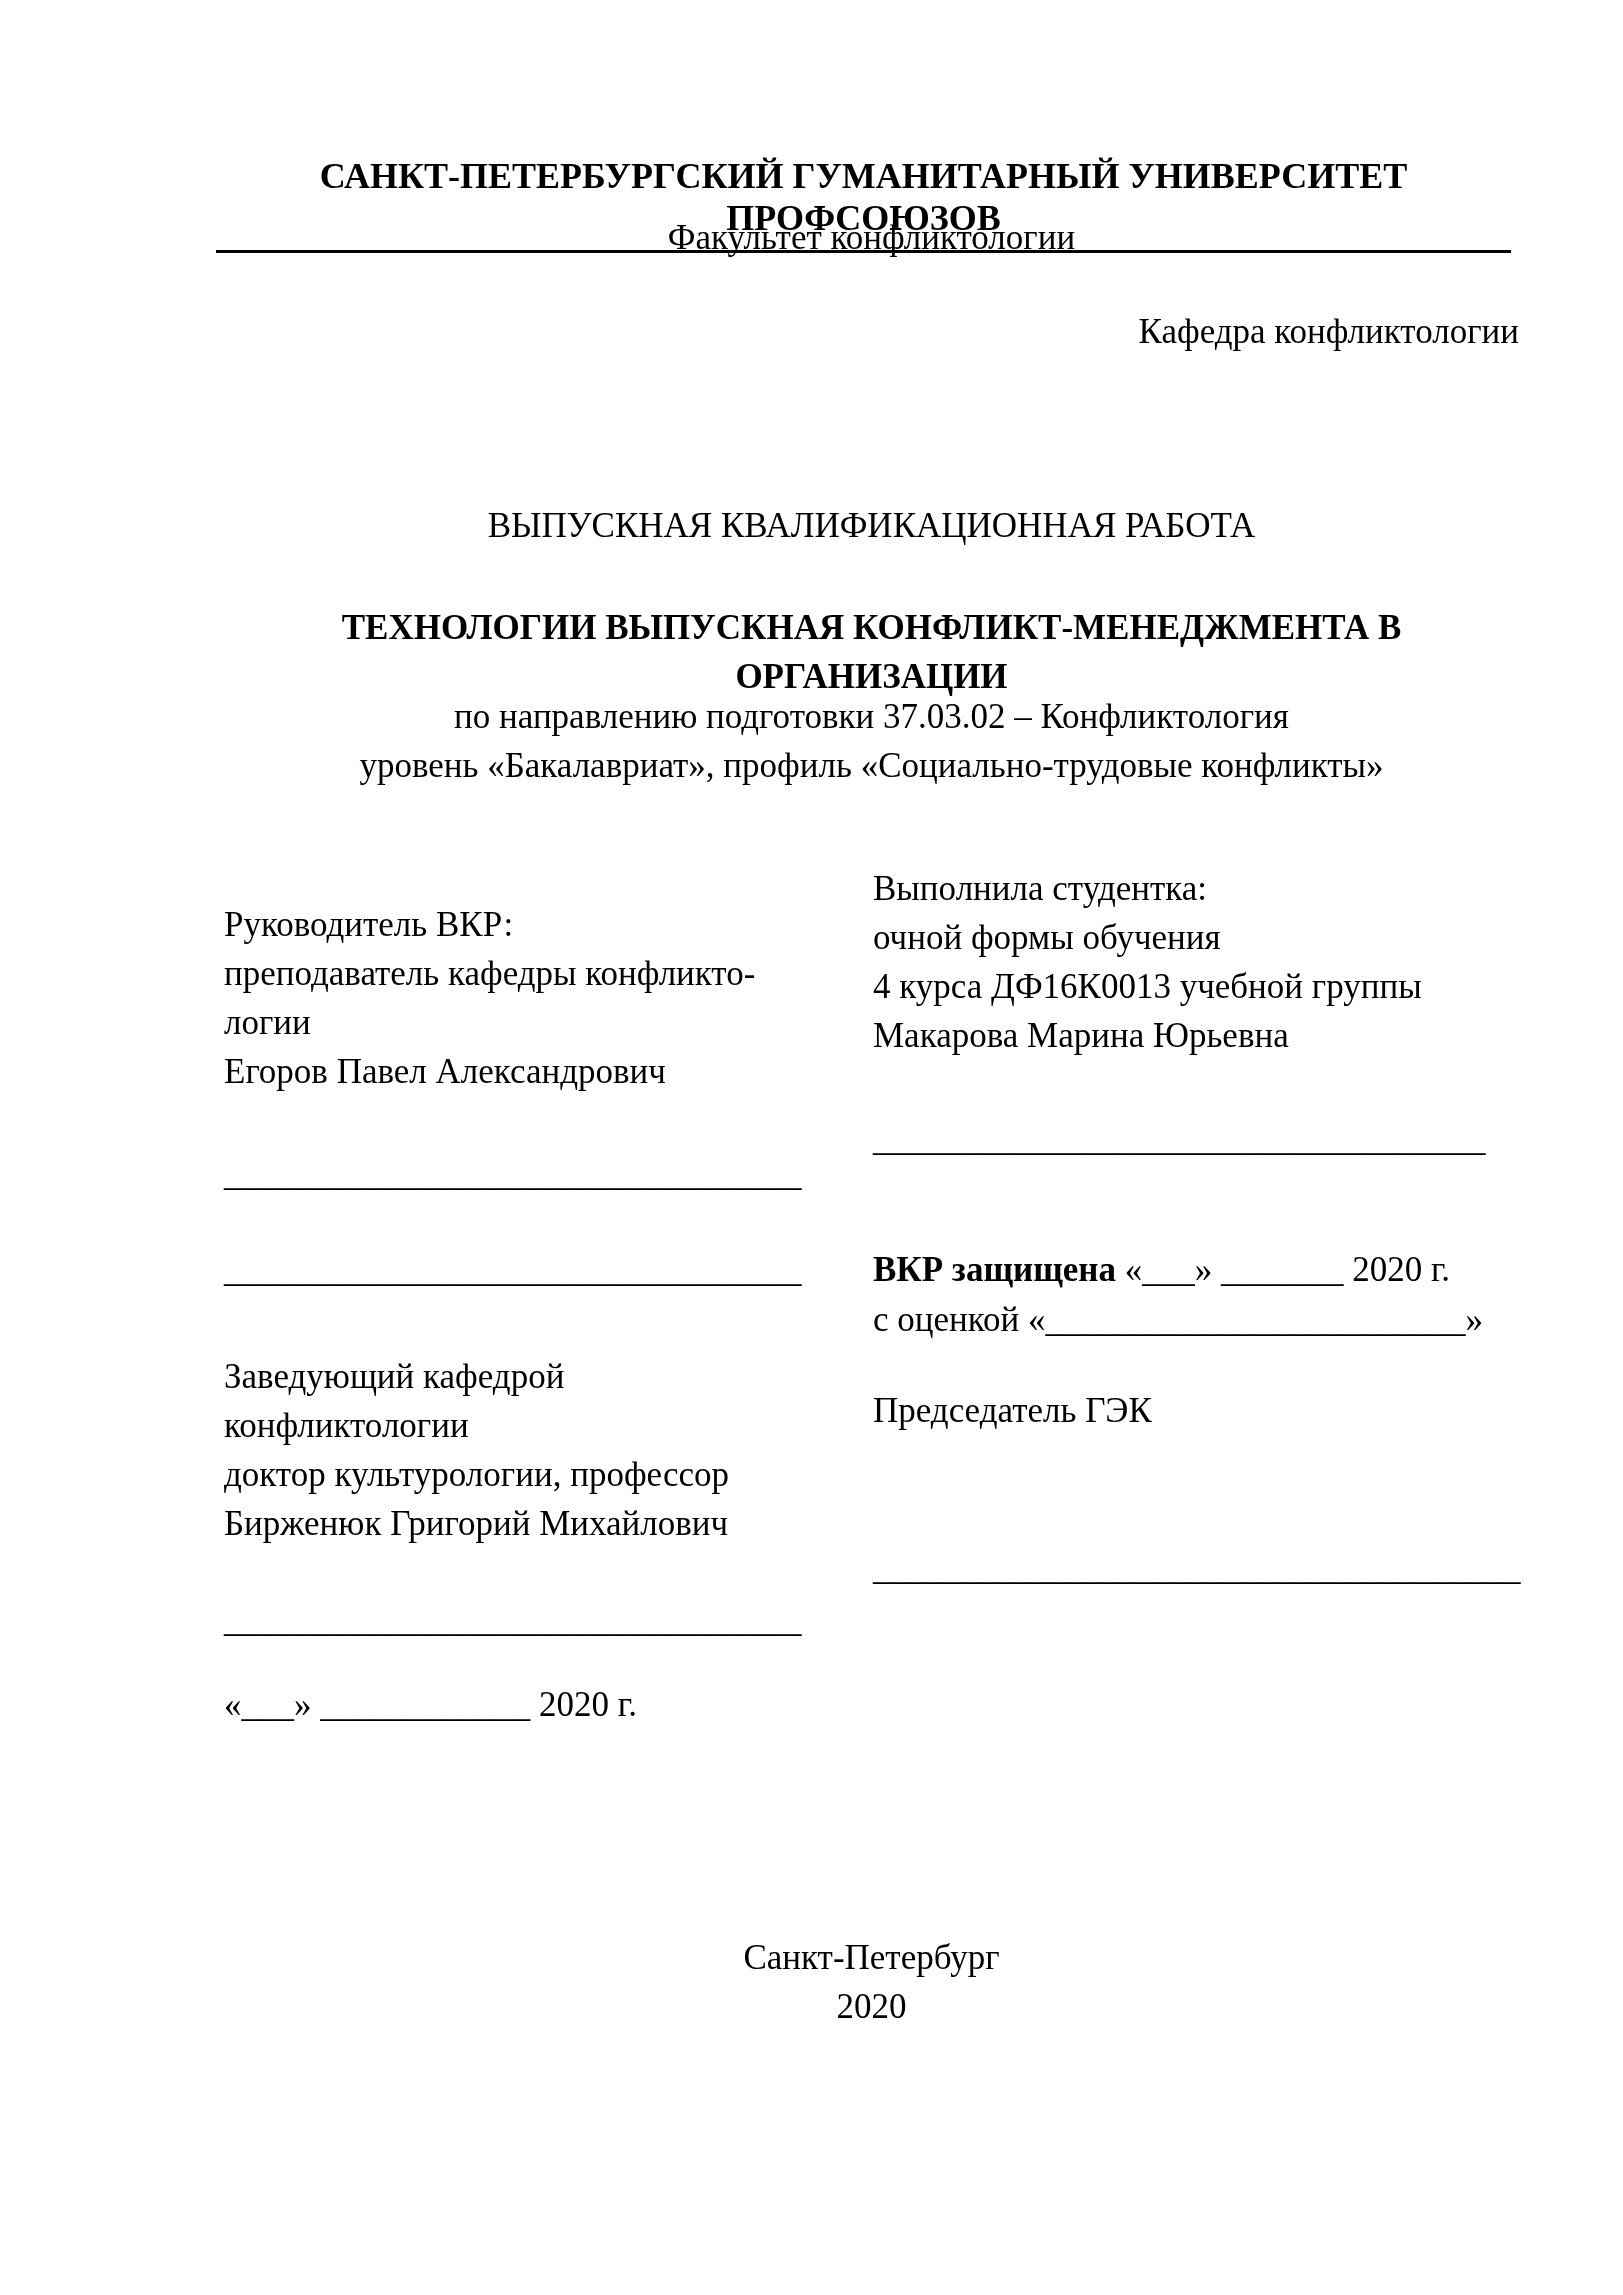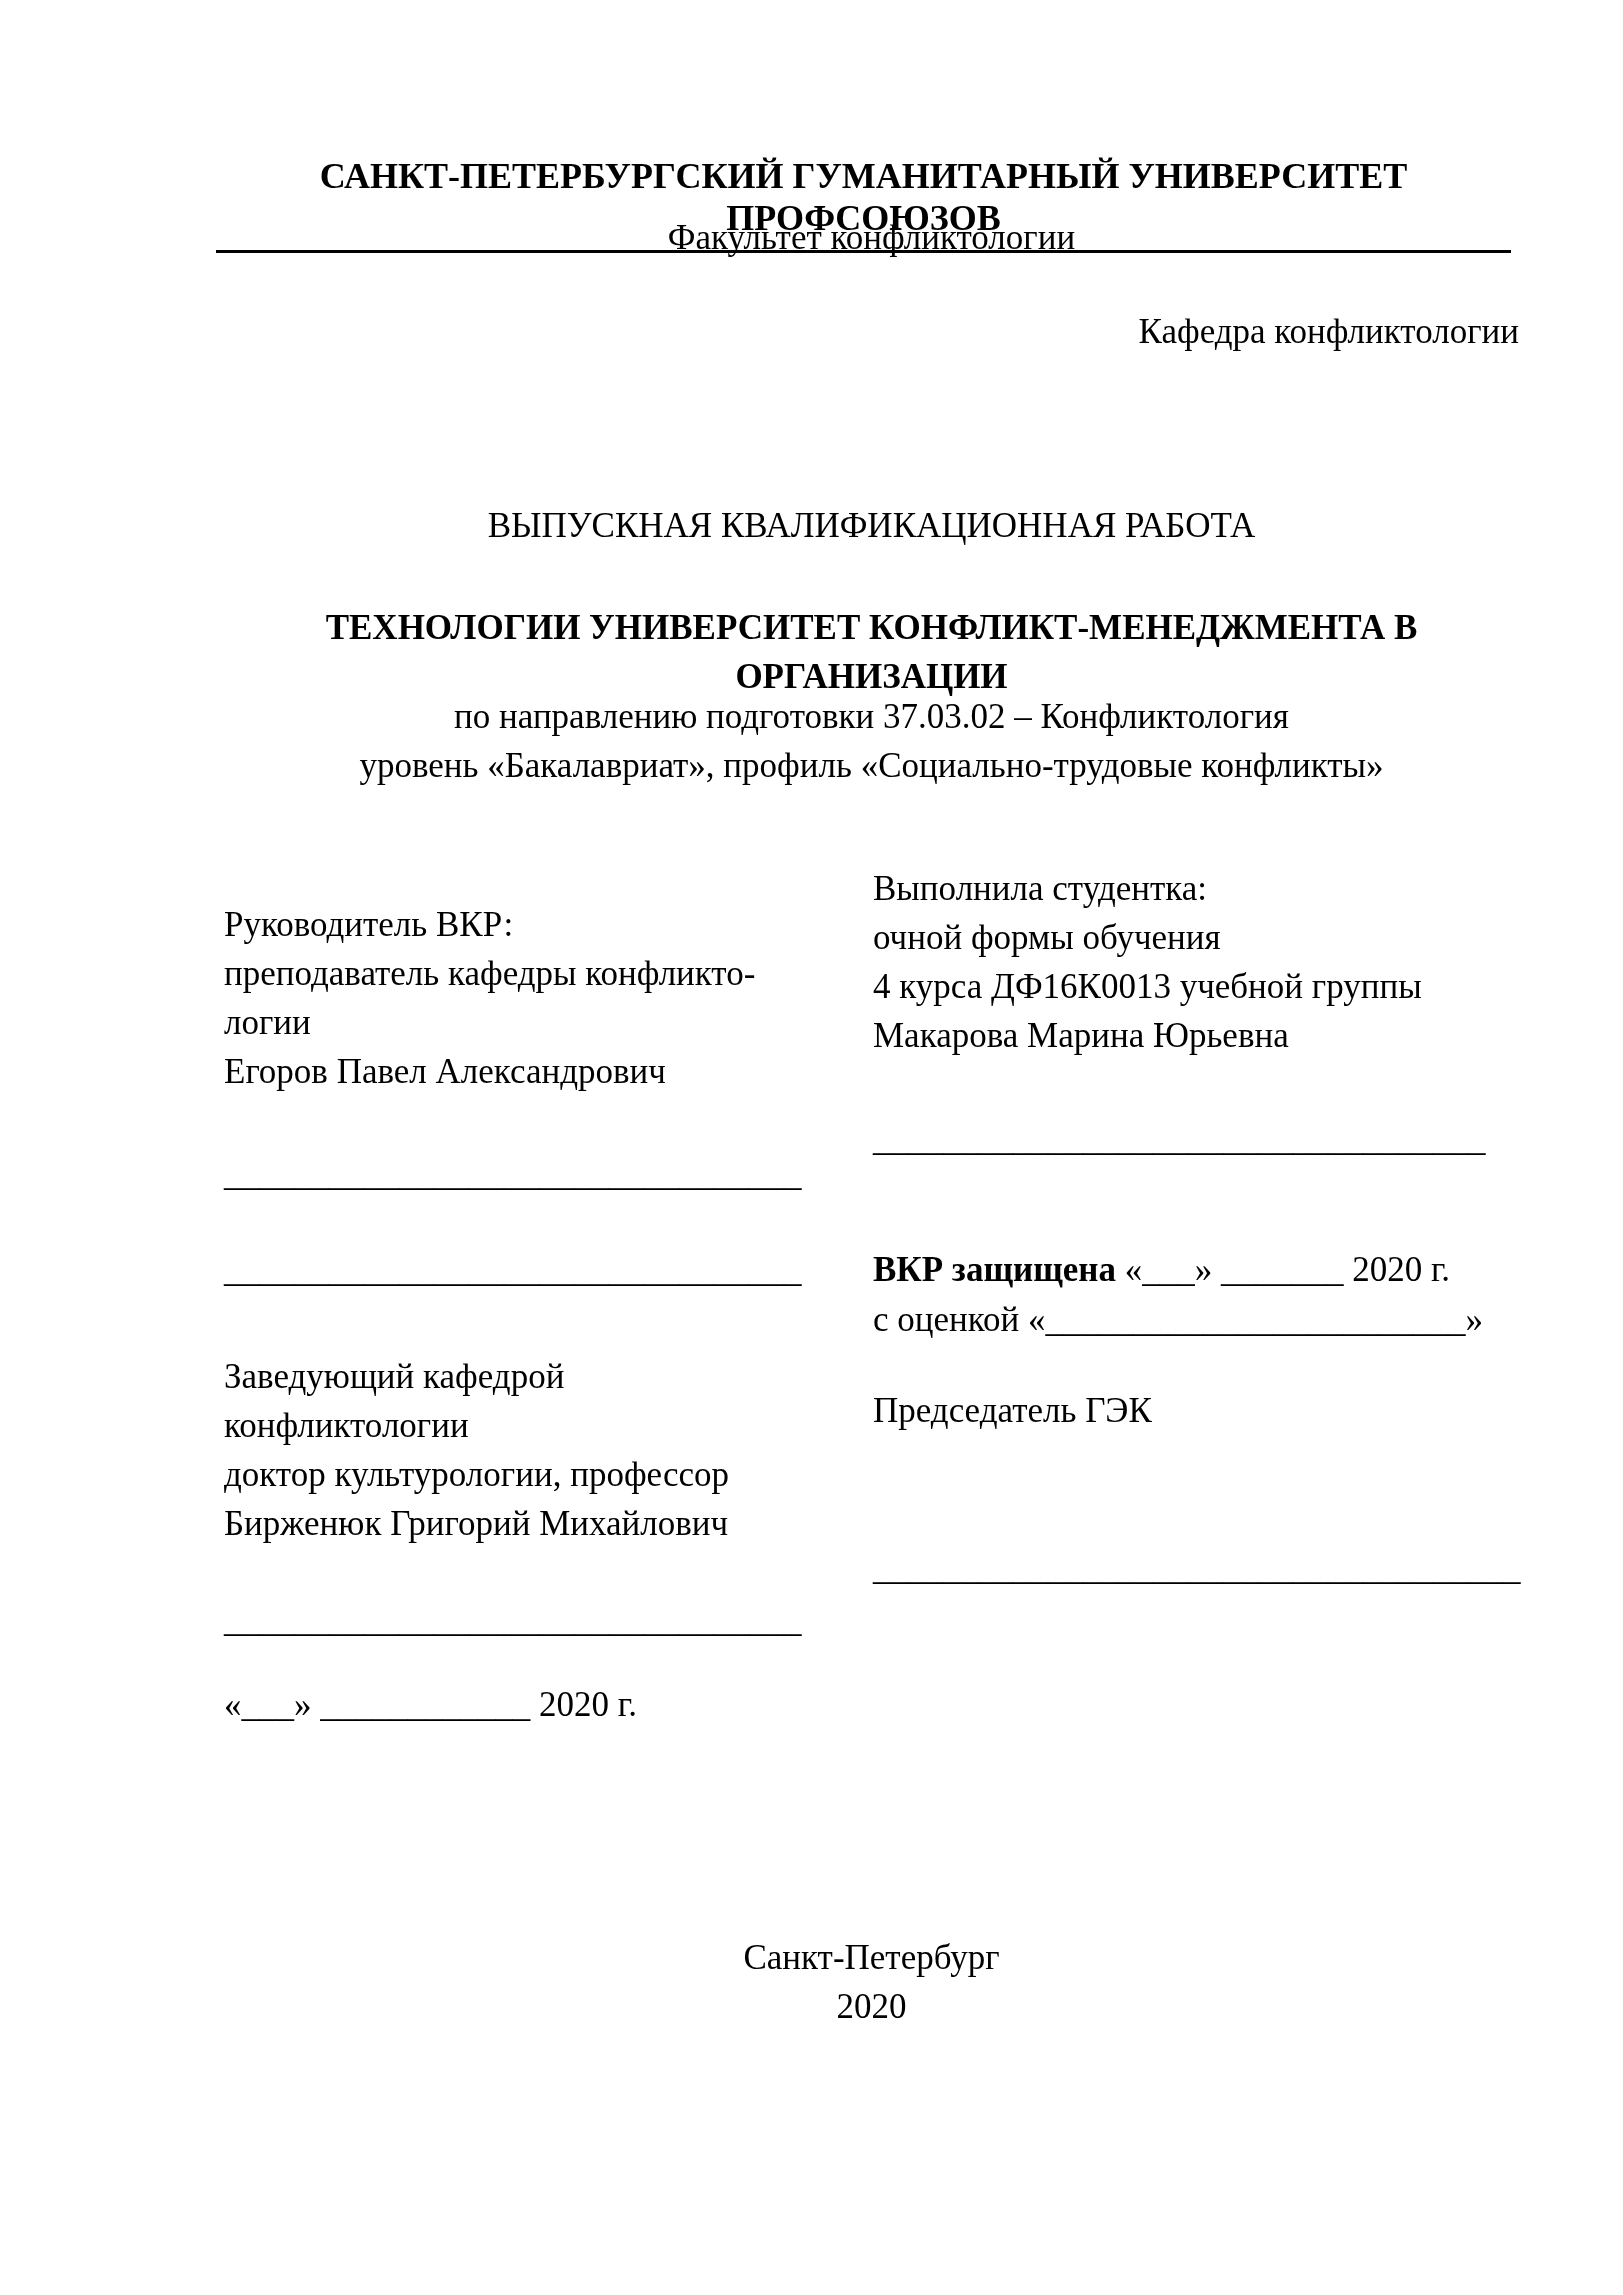--- a/index.html
+++ b/index.html
@@ -69,21 +69,21 @@
 <div class="page">
 
   <div class="abs doc-header">САНКТ-ПЕТЕРБУРГСКИЙ ГУМАНИТАРНЫЙ УНИВЕРСИТЕТ ПРОФСОЮЗОВ</div>
 
   <div class="abs faculty center">Факультет конфликтологии</div>
 
   <div class="abs department right">Кафедра конфликтологии</div>
 
   <div class="abs work-type center">ВЫПУСКНАЯ КВАЛИФИКАЦИОННАЯ РАБОТА</div>
 
-  <div class="abs thesis-title center">ТЕХНОЛОГИИ УНИВЕРСИТЕТ КОНФЛИКТ-МЕНЕДЖМЕНТА В ОРГАНИЗАЦИИ</div>
+  <div class="abs thesis-title center">ТЕХНОЛОГИИ ВЫПУСКНАЯ КОНФЛИКТ-МЕНЕДЖМЕНТА В ОРГАНИЗАЦИИ</div>
 
   <div class="abs program center">по направлению подготовки 37.03.02 – Конфликтология</div>
 
   <div class="abs level center">уровень «Бакалавриат», профиль «Социально-трудовые конфликты»</div>
 
   <div class="abs col-left sup-block pre">Руководитель ВКР:
 преподаватель кафедры конфликто-
 логии
 Егоров Павел Александрович</div>
 

